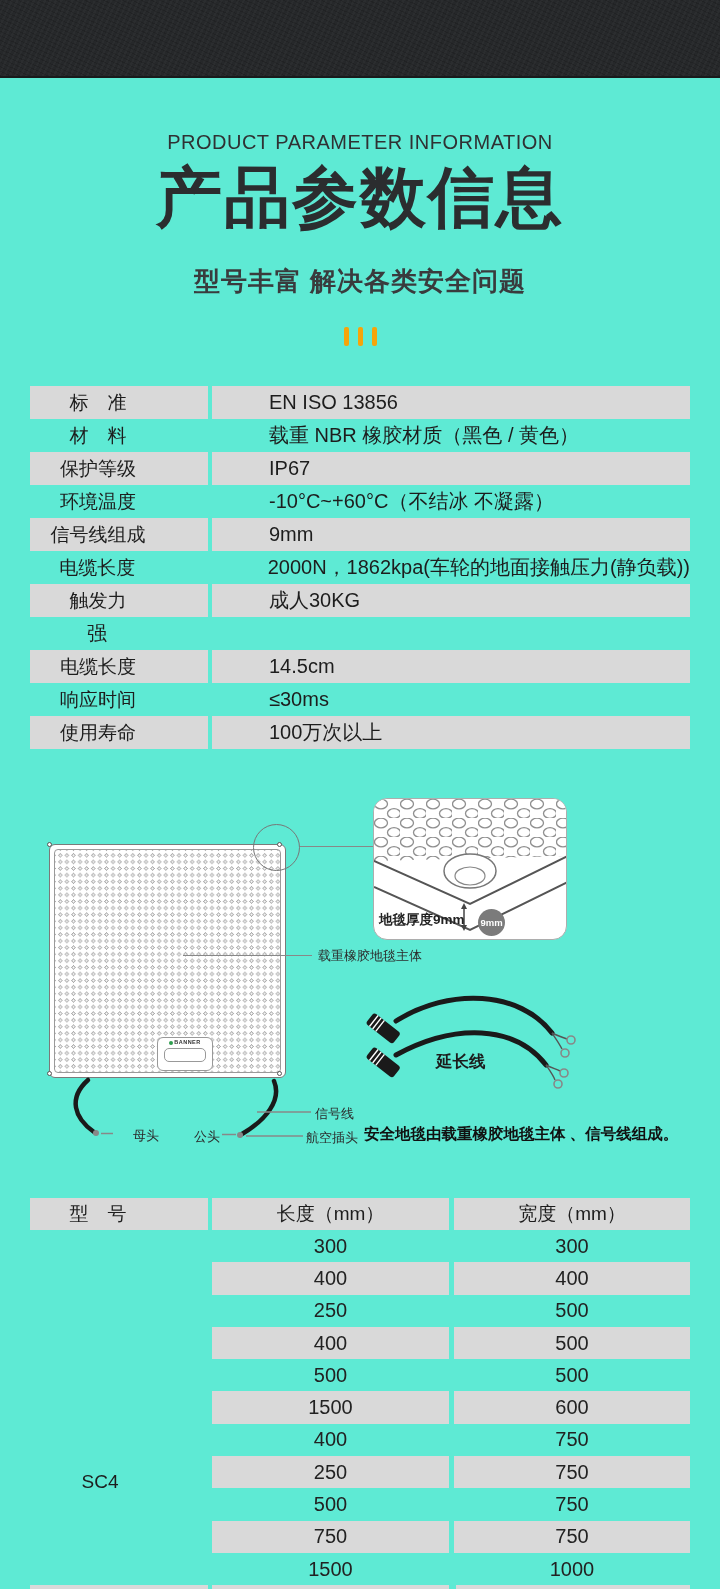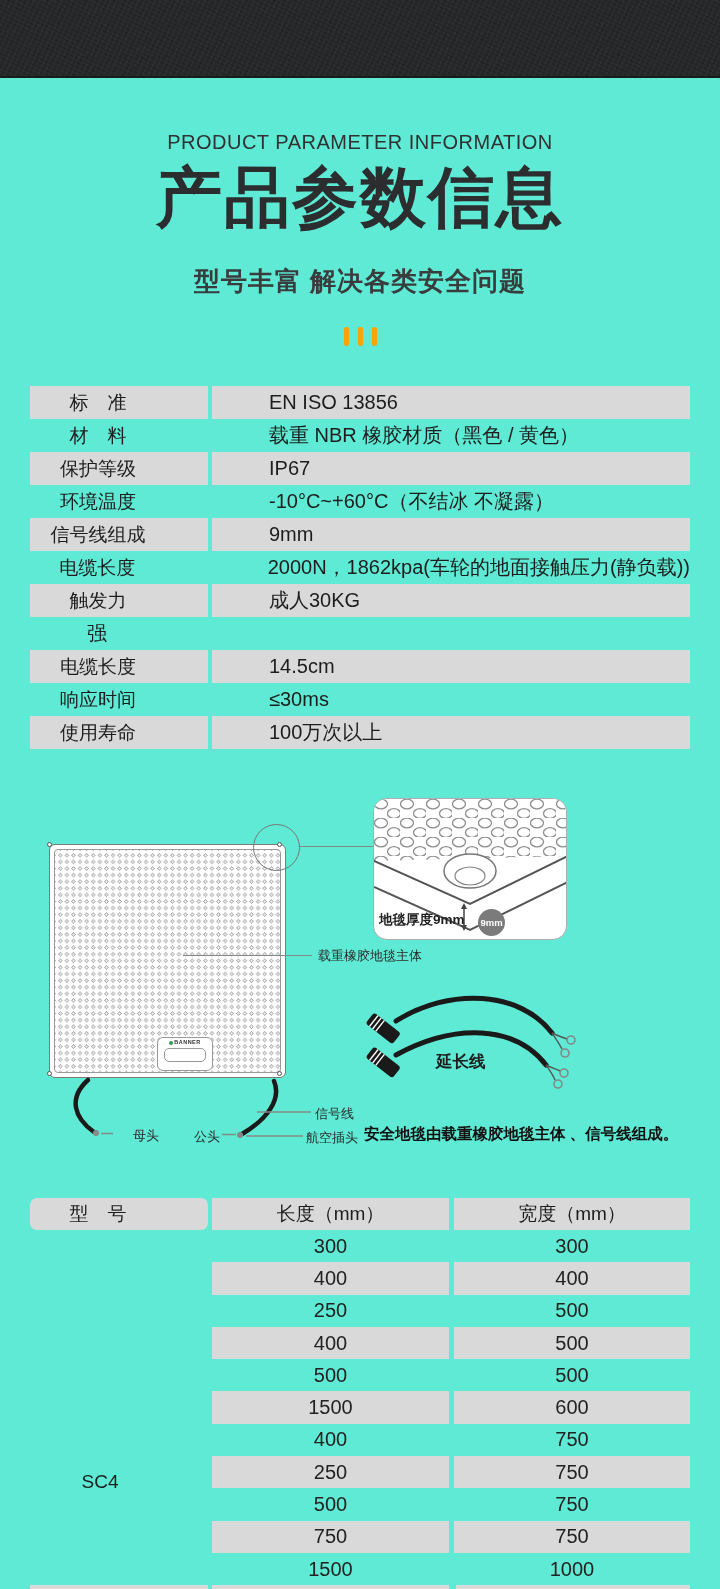--- a/index.html
+++ b/index.html
@@ -91,21 +91,21 @@
     position:absolute; left:364px; top:1124px; width:350px;
     font-size:15.5px; font-weight:700; color:#111; white-space:nowrap;
   }
   .ext-label { position:absolute; left:436px; top:1051px; font-size:16.5px; font-weight:700; color:#1c1c1c; z-index:3; }
   .svg-abs { position:absolute; }
 
   
   .size-table { position:absolute; left:30px; top:1198px; width:660px; }
   .s-row { display:flex; height:32.3px; }
   .s-row.header { height:32px; }
-  .s-c1 { width:178px; margin-right:4px; display:flex; align-items:center; justify-content:center; padding-right:42px; font-size:19px;border-radius:7px; }
+  .s-c1 { width:178px; margin-right:4px; display:flex; align-items:center; justify-content:center; padding-right:42px; font-size:19px; }
   .s-c2 { width:237px; margin-right:5px; display:flex; align-items:center; justify-content:center; font-size:20px; }
   .s-c3 { flex:1; display:flex; align-items:center; justify-content:center; font-size:20px; }
   .s-row.header .s-c1, .s-row.header .s-c2, .s-row.header .s-c3 { background:#D9D9D9; font-size:19px; color:#1d1d1d; }
   .s-row.gray .s-c2, .s-row.gray .s-c3 { background:#D9D9D9; }
   .model-cell {
     position:absolute; left:30px; top:1468px; width:140px; height:28px;
     display:flex; align-items:center; justify-content:center; font-size:19px; color:#1d1d1d;
   }
   .sliver { position:absolute; top:1585px; height:4px; background:#D9D9D9; }
 </style>

